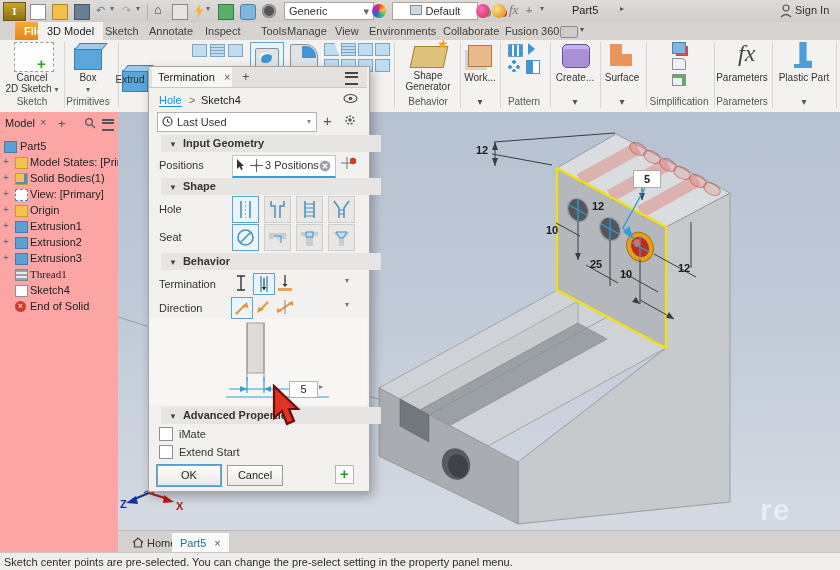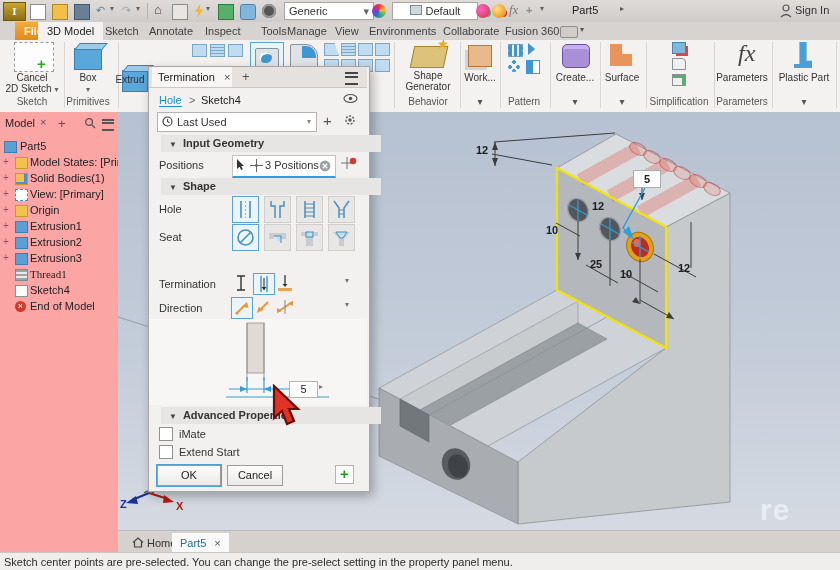--- a/index.html
+++ b/index.html
@@ -275,21 +275,21 @@
   <div class="brow" style="top:154px;">
     <span class="tico ic-thread" style="left:15px;"></span>
     <span class="lbl" style="left:30px;font-family:Liberation Serif, serif;">Thread1</span>
   </div>
   <div class="brow" style="top:170px;">
     <span class="tico ic-sketch" style="left:15px;"></span>
     <span class="lbl" style="left:30px;">Sketch4</span>
   </div>
   <div class="brow" style="top:186px;">
     <span class="tico ic-end" style="left:15px;">×</span>
-    <span class="lbl" style="left:30px;">End of Model</span>
+    <span class="lbl" style="left:30px;">End of Solid</span>
   </div>
 </div>
 
 <div id="viewport" class="abs">
   <svg width="722" height="418" viewBox="0 0 722 418">
 
     <polygon points="548,115 612,81 612,390 400,412 400,350 548,236" fill="#c6cacd" stroke="#8d9297" stroke-width="0.8"></polygon>
     <polygon points="439,56 548,115 548,236 439,178" fill="#b4b8bc"></polygon>
     <polygon points="439,56 498,22 612,81 548,115" fill="#dadde0" stroke="#8d9297" stroke-width="0.8"></polygon>
     <polygon points="439,178 548,236 370,334 261,276" fill="#cfd3d7" stroke="#8d9297" stroke-width="0.7"></polygon>
@@ -487,20 +487,21 @@
         <rect x="9" y="7" width="7" height="5" fill="#bfe0f2" stroke="#4a90b8" stroke-width="1"></rect>
       </svg>
   </div>
   <div class="tbtn" style="left:179px;top:157px;">
     <svg width="25" height="25" viewBox="0 0 25 25">
         <path d="M4 7 h17 l-6 7 v7 h-5 v-7 z" fill="#c9ccd0"></path>
         <path d="M7 7 h11 l-4 6 h-3 z" fill="#bfe0f2" stroke="#4a90b8" stroke-width="1"></path>
       </svg>
   </div>
 
+  <div class="sect" style="top:186px;"><span class="tri">▼</span><b>Behavior</b></div>
   <span class="plabel" style="top:211px;">Termination</span>
   <div class="sbtn" style="left:82px;top:206px;">
     <svg width="20" height="20" viewBox="0 0 20 20">
         <path d="M10 3 v14 M6 3 h8 M6 17 h8" stroke="#333" stroke-width="1.4"></path>
       </svg>
   </div>
   <div class="sbtn sel" style="left:104px;top:206px;">
     <svg width="20" height="20" viewBox="0 0 20 20">
         <path d="M7 2 v16 M13 2 v16" stroke="#4a90b8" stroke-width="1.4"></path>
         <path d="M10 4 v12" stroke="#333" stroke-width="1.1"></path>

